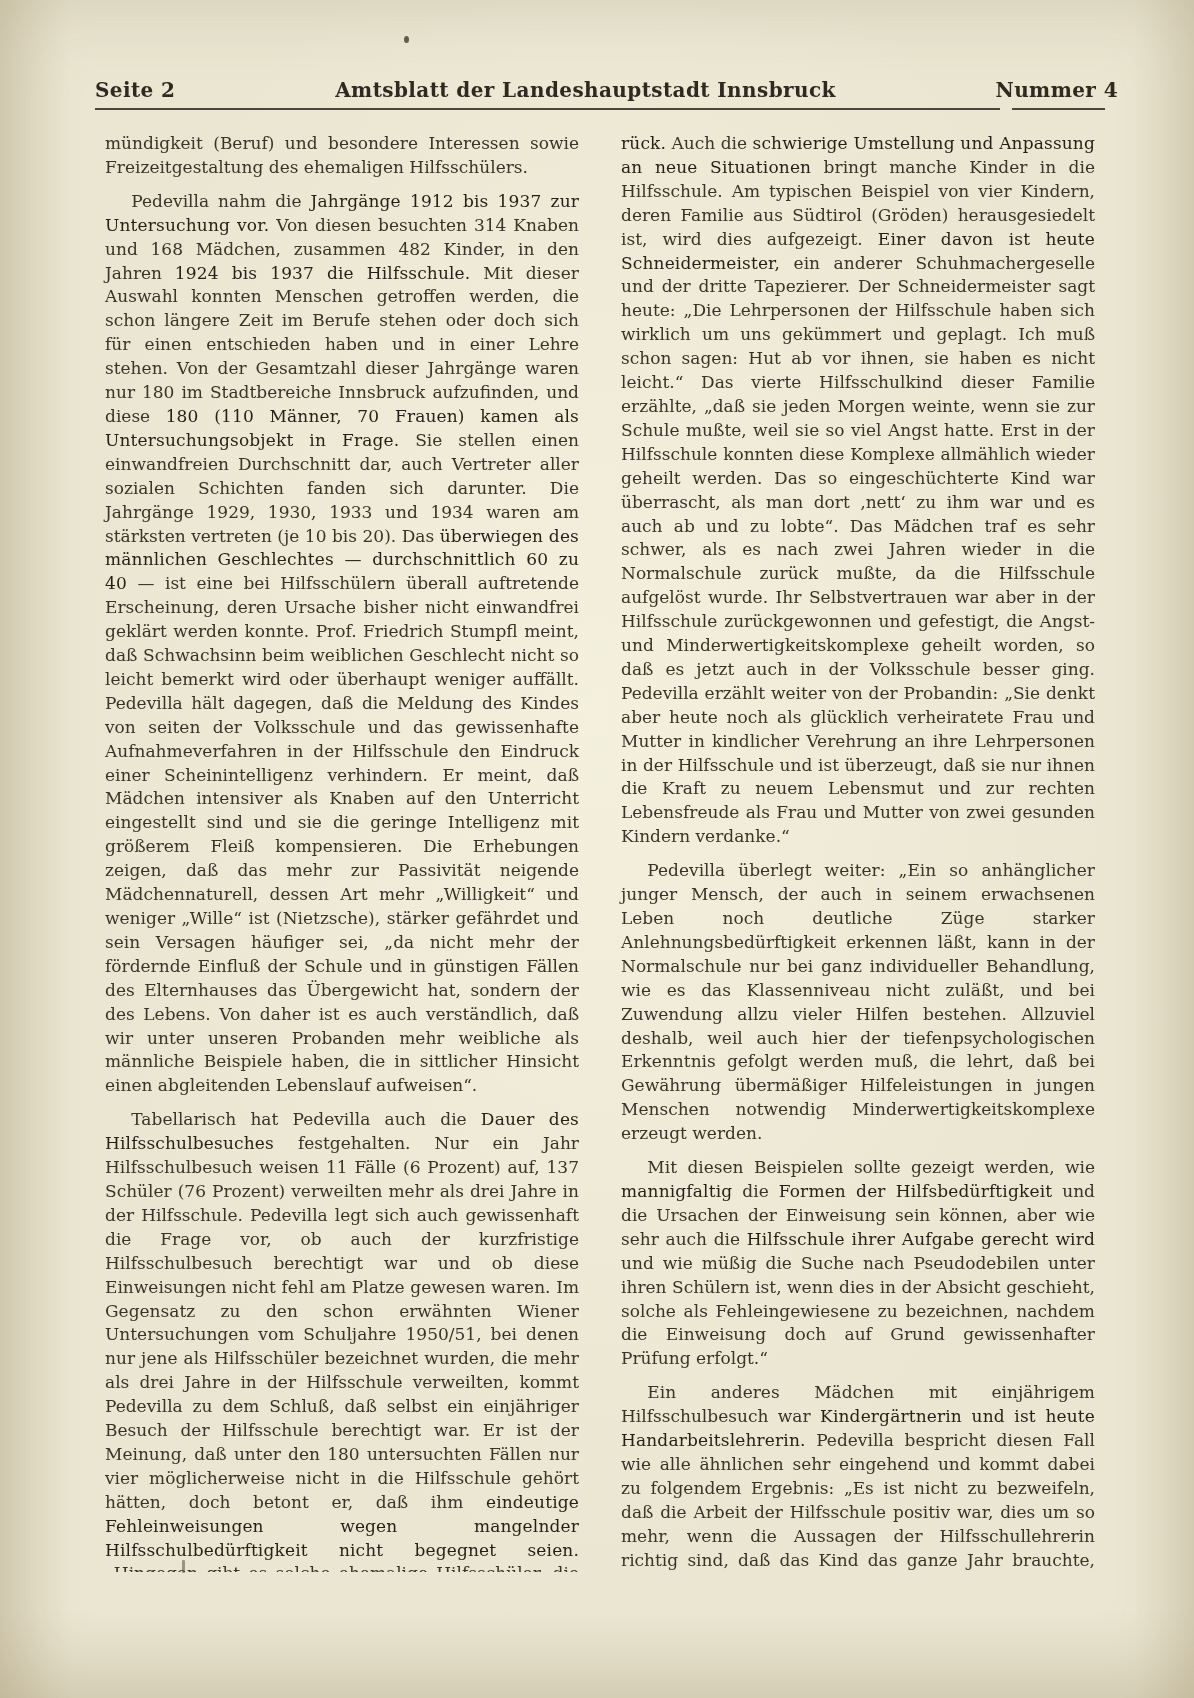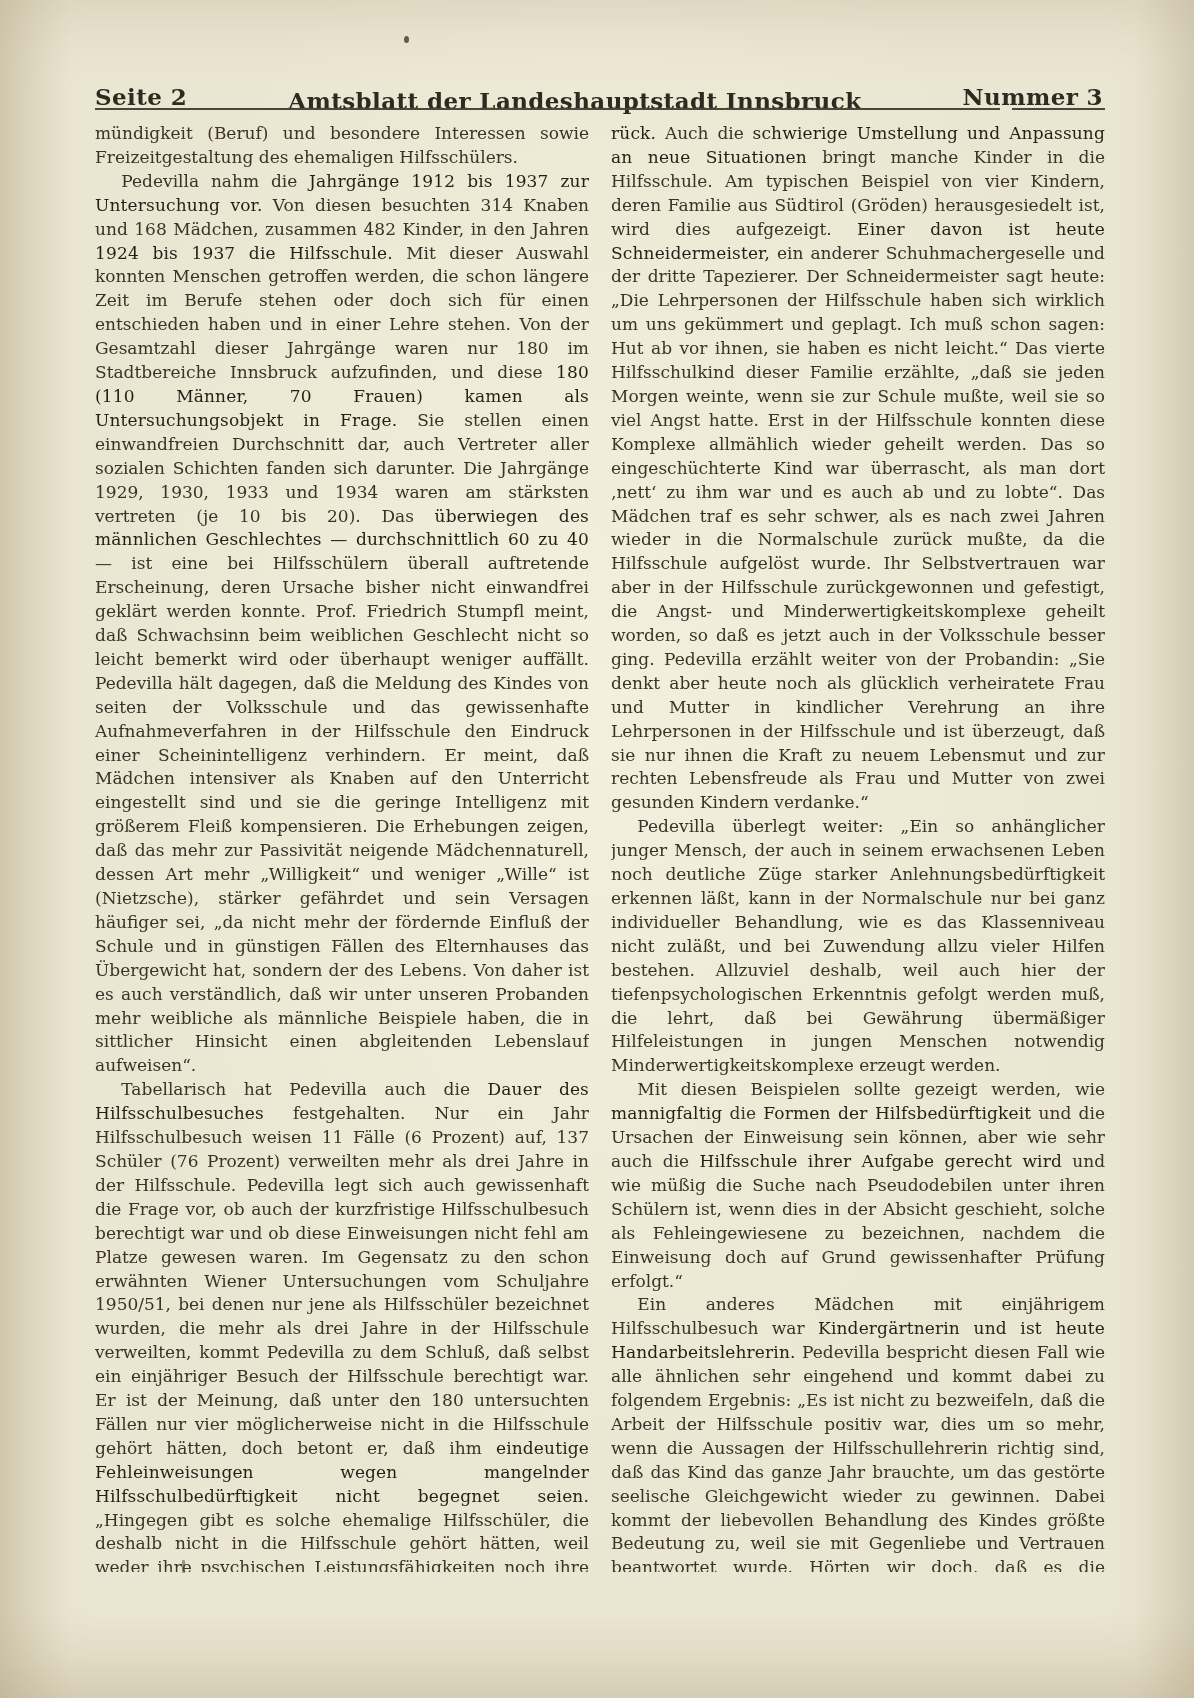--- a/index.html
+++ b/index.html
@@ -17,60 +17,60 @@
       linear-gradient(0deg, rgba(150,132,92,.12) 0px, rgba(150,132,92,0) 90px),
       #ebe6d1;
     box-shadow: inset 0 0 80px rgba(112,96,58,.22);
     color:#39332a;
   }
   .speck{position:absolute;left:404px;top:36px;width:5px;height:7px;border-radius:50%;
     background:#4a4336;opacity:.85;}
   .artifact{position:absolute;left:182px;top:1560px;width:3px;height:13px;
     background:#55503f;opacity:.55;border-radius:1px;}
   header.masthead{
-    position:absolute;left:95px;right:91px;top:78px;
-    display:flex;align-items:center;
-    font-size:23px;font-weight:bold;letter-spacing:.4px;color:#2e2921;
+    position:absolute;left:95px;right:76px;top:78px;
+    display:flex;align-items:flex-start;
+    font-size:20px;font-weight:bold;letter-spacing:.4px;color:#2e2921;
   }
   .mh-left{flex:0 0 auto;}
-  .mh-center{flex:1 1 auto;text-align:center;margin-top:9px;}
+  .mh-center{flex:1 1 auto;text-align:center;}
   .mh-right{flex:0 0 auto;}
   .rule{
     position:absolute;left:95px;right:89px;top:108px;height:2px;
     display:flex;
   }
   .rule-seg{background:#4c453a;height:1.6px;}
   .rule-main{width:905px;}
   .rule-gap{width:12px;}
   .rule-right{flex:1 1 auto;}
   main.columns{
     position:absolute;left:95px;top:122px;width:1010px;
     display:flex;gap:22px;
   }
   .col{
     width:494px;height:1450px;overflow:hidden;
     font-size:17px;line-height:23.9px;text-align:justify;
     color:#39332a;
     text-rendering:optimizeLegibility;
   }
-  .col p{margin:0;padding:0;}
+  .col p{margin:10px;padding:0;}
   .col p.indent{text-indent:1.55em;}
   .col .b{font-weight:normal;color:#241f17;letter-spacing:.15px;}
 </style>
 </head>
 <body>
 
 <div class="page">
 
   <div class="speck"></div>
 
   <header class="masthead">
     <span class="mh-left">Seite 2</span>
     <span class="mh-center">Amtsblatt der Landeshauptstadt Innsbruck</span>
-    <span class="mh-right">Nummer 3</span>
+    <span class="mh-right">Nummer 4</span>
   </header>
 
   <div class="rule">
     <div class="rule-seg rule-main"></div>
     <div class="rule-gap"></div>
     <div class="rule-seg rule-right"></div>
   </div>
 
   <main class="columns">
     <div class="col">

